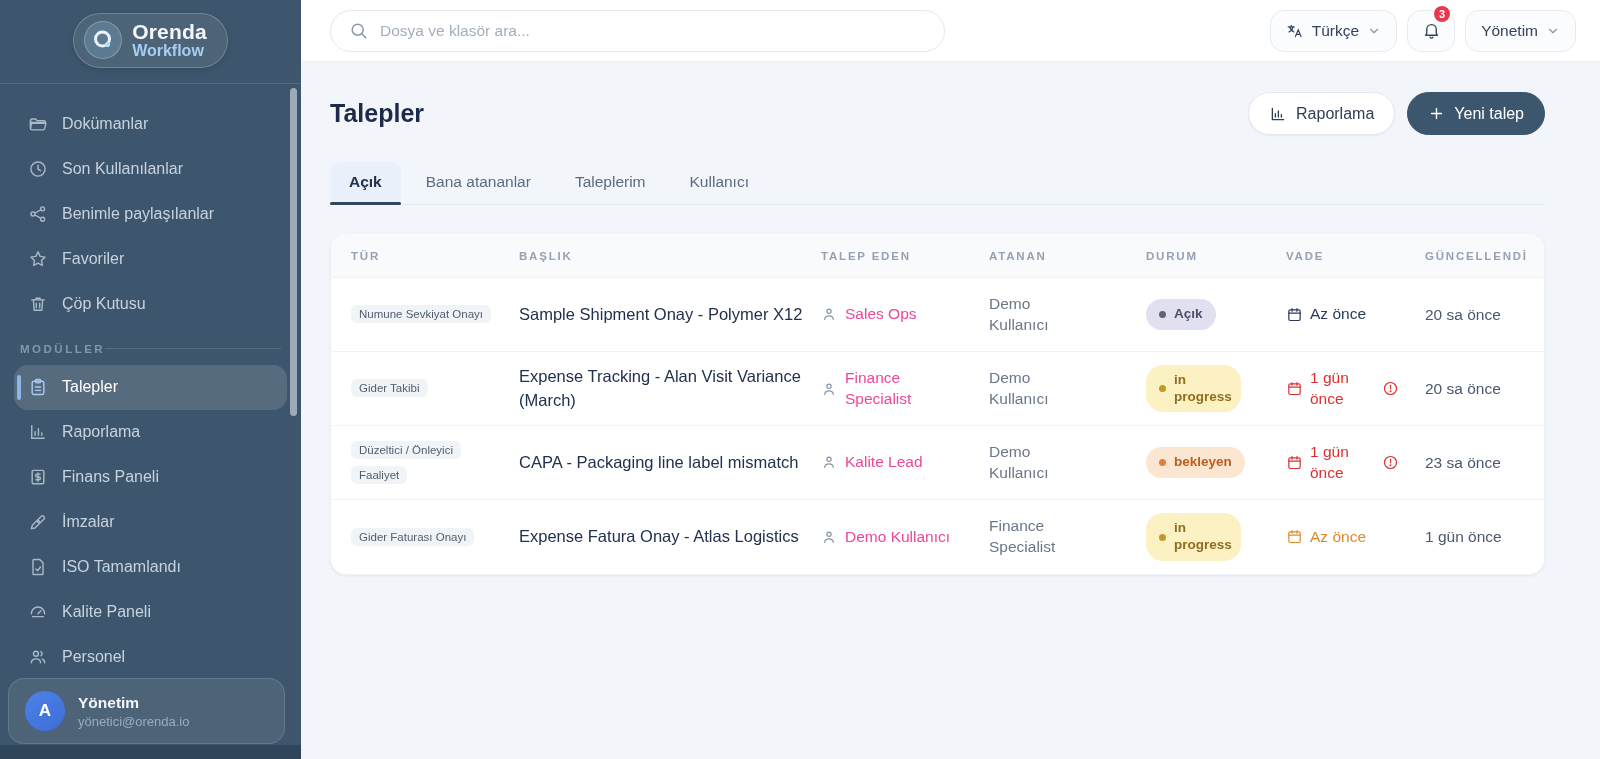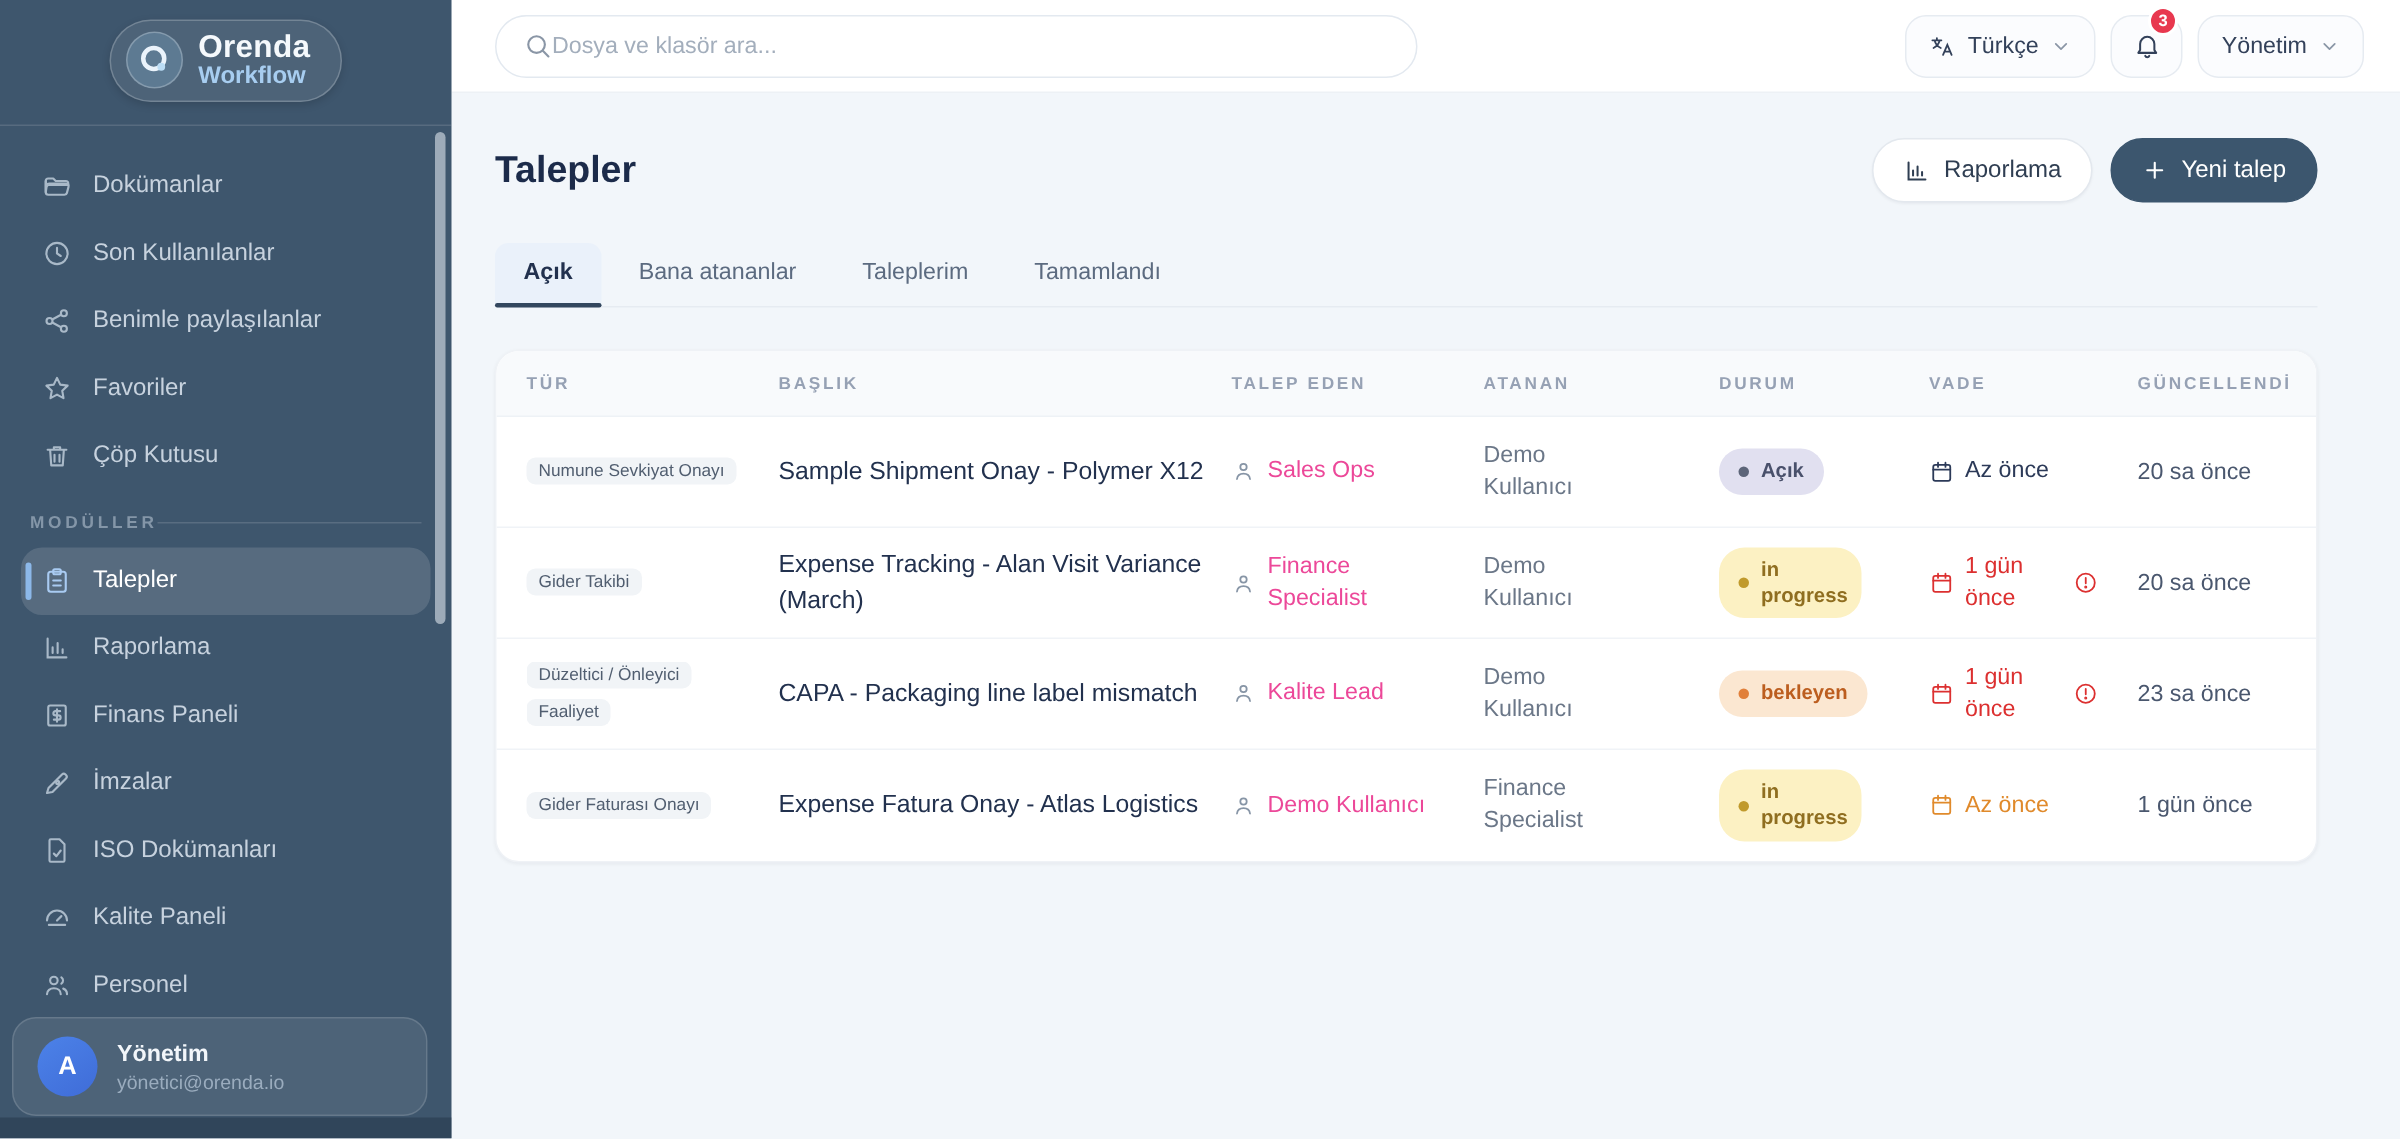--- a/index.html
+++ b/index.html
@@ -35,21 +35,21 @@
   .avatar { width:40px; height:40px; border-radius:50%; background:linear-gradient(145deg,#4C82E8,#3F6CD8);
     color:#fff; font-size:17px; font-weight:bold; display:flex; align-items:center; justify-content:center; flex:none; }
   .user-name { color:#F2F6FA; font-size:15.5px; font-weight:bold; }
   .user-email { color:#9AACBE; font-size:13px; margin-top:2px; }
 
   
   .main { flex:1; display:flex; flex-direction:column; min-width:0; }
   .topbar { height:62px; background:#FFFFFF; border-bottom:1px solid #EDF1F5; display:flex; align-items:center;
     padding:0 24px 0 29px; gap:18px; flex:none; }
   .search-box { width:615px; height:42px; border:1px solid #E3E9F0; border-radius:21px; background:#fff;
-    display:flex; align-items:center; padding:0 18px; color:#8A96A6; }
+    display:flex; align-items:center; gap:12px; padding:0 18px; color:#8A96A6; }
   .search-box input { border:none; outline:none; flex:1; font-size:15.5px; color:#3A4960; background:transparent;
     font-family:inherit; }
   .search-box input::placeholder { color:#A3AEBC; }
   .tb-right { margin-left:auto; display:flex; align-items:center; gap:10px; }
   .pill-btn { display:flex; align-items:center; gap:8px; height:42px; padding:0 15px; border-radius:14px;
     border:1px solid #E6EBF1; background:#FBFCFE; font-size:15.5px; color:#33415A; cursor:pointer; }
   .bell-btn { position:relative; width:48px; justify-content:center; }
   .bell-badge { position:absolute; top:-7px; right:2px; min-width:20px; height:20px; border-radius:10px; background:#E8384F;
     color:#fff; font-size:11px; font-weight:bold; display:flex; align-items:center; justify-content:center; padding:0 5px;
     border:2px solid #fff; }
@@ -212,21 +212,21 @@
       </span>
       <span>İmzalar</span>
     </div>
     <div class="nav-item">
       <span class="ico">
         <svg width="20" height="20" viewBox="0 0 24 24" fill="none" stroke="currentColor" stroke-width="1.7" stroke-linecap="round" stroke-linejoin="round">
             <path d="M7 3h7l4 4v13a1 1 0 0 1-1 1H7a1 1 0 0 1-1-1V4a1 1 0 0 1 1-1z"></path>
             <path d="M9.5 14.5l2 2 3.5-4.5"></path>
           </svg>
       </span>
-      <span>ISO Dokümanları</span>
+      <span>ISO Tamamlandı</span>
     </div>
     <div class="nav-item">
       <span class="ico">
         <svg width="20" height="20" viewBox="0 0 24 24" fill="none" stroke="currentColor" stroke-width="1.7" stroke-linecap="round">
             <path d="M4 14a8 8 0 1 1 16 0"></path>
             <path d="M12 14l3.5-3.5"></path>
             <path d="M5.5 17.5h13"></path>
           </svg>
       </span>
       <span>Kalite Paneli</span>
@@ -323,21 +323,21 @@
           </span>
           <span>Yeni talep</span>
         </button>
       </div>
     </div>
 
     <div class="tabs">
       <div class="tab active">Açık</div>
       <div class="tab">Bana atananlar</div>
       <div class="tab">Taleplerim</div>
-      <div class="tab">Tamamlandı</div>
+      <div class="tab">Kullanıcı</div>
     </div>
 
     <div class="table-card">
       <div class="tgrid thead">
         <div class="th">TÜR</div>
         <div class="th">BAŞLIK</div>
         <div class="th">TALEP EDEN</div>
         <div class="th">ATANAN</div>
         <div class="th">DURUM</div>
         <div class="th">VADE</div>

